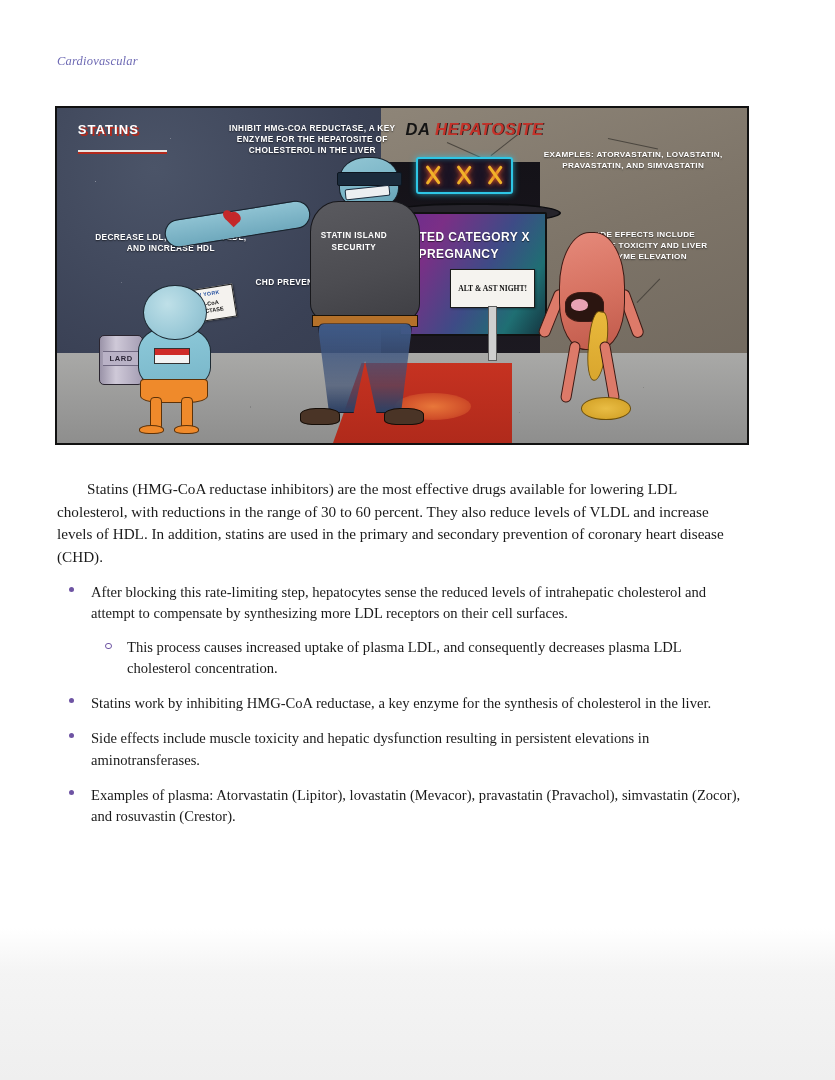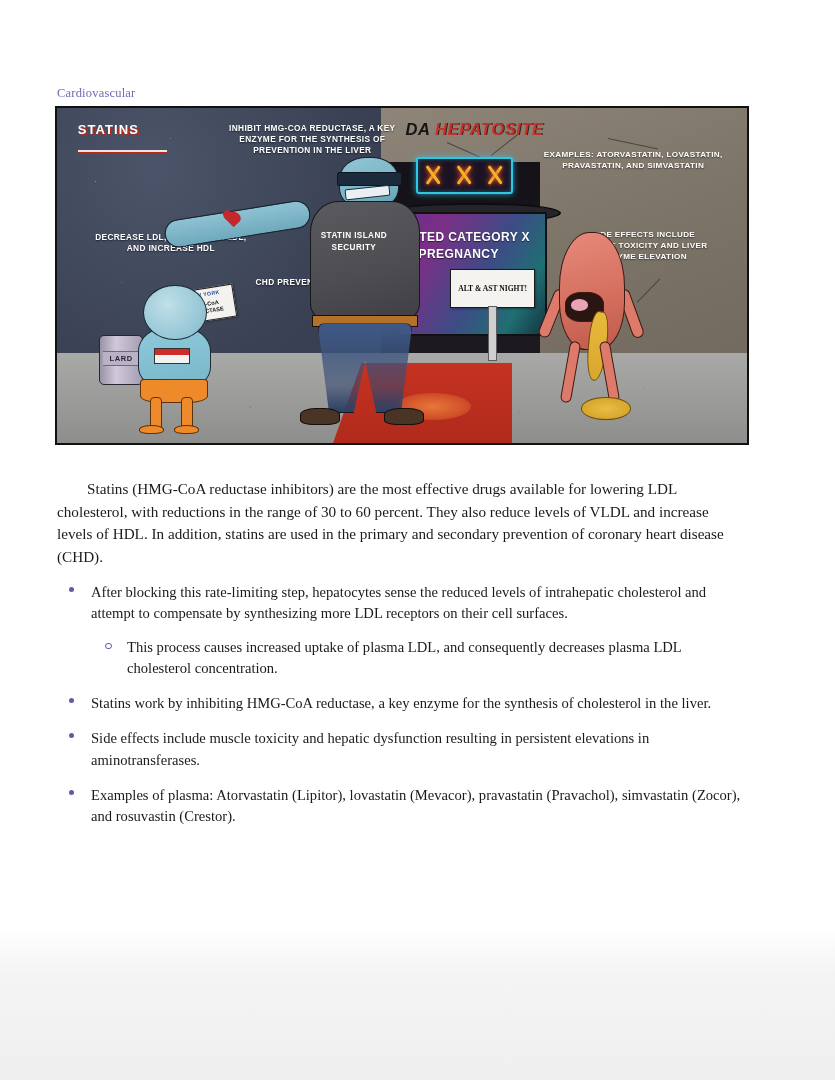--- a/index.html
+++ b/index.html
@@ -7,23 +7,22 @@
     width:835px;height:1080px;background:#ffffff;
     font-family:"Liberation Serif",serif;
     position:relative;overflow:hidden;
   }
   .page{position:absolute;inset:0;background:#fff;}
 
   
   .running-header{
     position:absolute;left:57px;top:54px;
     font-family:"Liberation Serif",serif;
-    font-size:12.5px;color:#6e6ab4;
+    font-style:italic;font-size:12.5px;color:#6e6ab4;
     letter-spacing:.2px;
-    margin-top:32px;
   }
 
   
   .comic{
     position:absolute;left:55px;top:106px;width:694px;height:339px;
     border:2px solid #111;box-sizing:border-box;overflow:hidden;
     background:#3c4355;
   }
   
   .scene-left{
@@ -388,21 +387,21 @@
     <div class="podium"></div>
     <div class="podium-label">RATED CATEGORY X IN PREGNANCY</div>
 
     <div class="cap-title">STATINS</div>
     <div class="cap-title-rule"></div>
 
     <div class="hepatosite-title">
       <span class="hep-da">DA </span><span class="hep-main">HEPATOSITE</span>
     </div>
 
-    <div class="cap cap-inhibit">INHIBIT HMG-COA REDUCTASE, A KEY ENZYME FOR THE SYNTHESIS OF PREVENTION IN THE LIVER</div>
+    <div class="cap cap-inhibit">INHIBIT HMG-COA REDUCTASE, A KEY ENZYME FOR THE HEPATOSITE OF CHOLESTEROL IN THE LIVER</div>
     <div class="cap cap-decrease">DECREASE LDL, DECREASE VLDL, AND INCREASE HDL</div>
     <div class="cap cap-chd">CHD PREVENTION</div>
     <div class="cap cap-examples">EXAMPLES: ATORVASTATIN, LOVASTATIN, PRAVASTATIN, AND SIMVASTATIN</div>
     <div class="cap cap-side">SIDE EFFECTS INCLUDE MUSCLE TOXICITY AND LIVER ENZYME ELEVATION</div>
 
     <div class="bouncer">
       <div class="b-arm"></div>
       <div class="b-heart"></div>
       <div class="b-head"></div>
       <div class="b-shades"></div>

